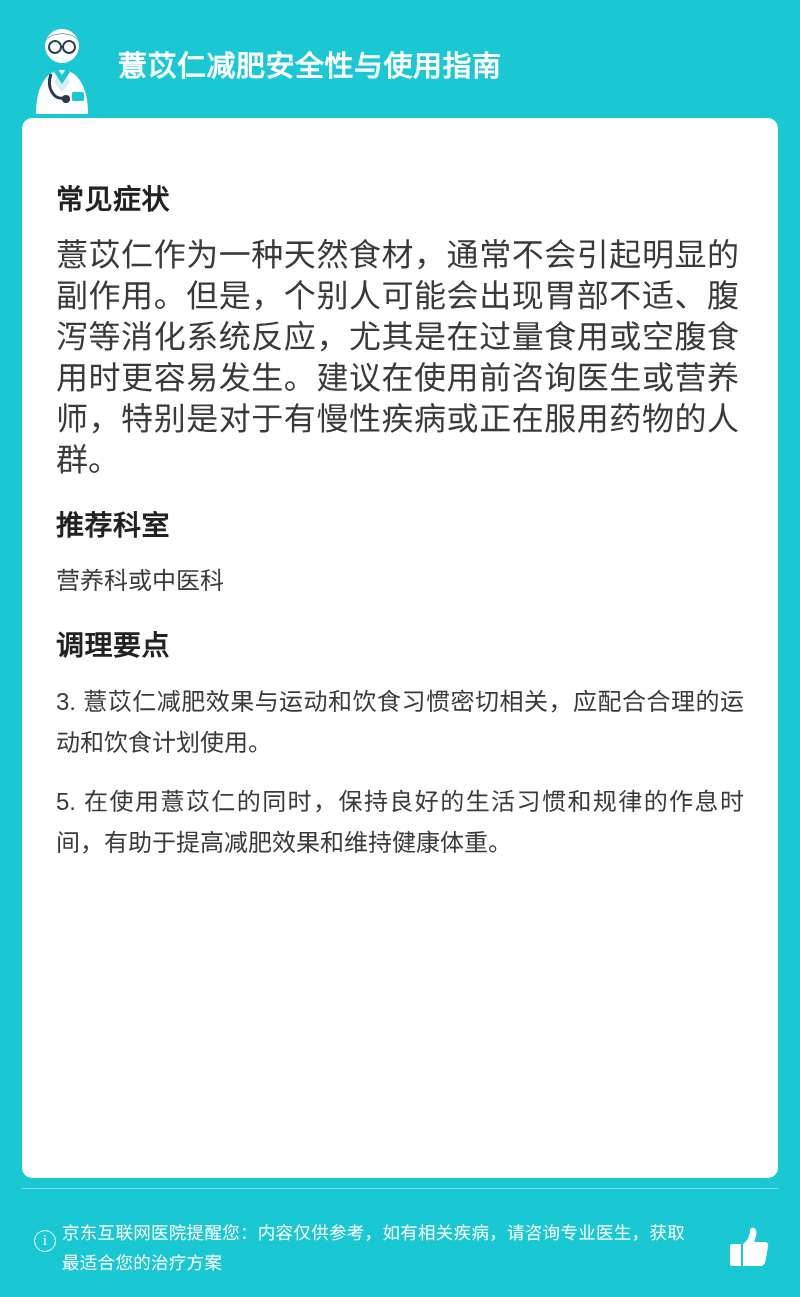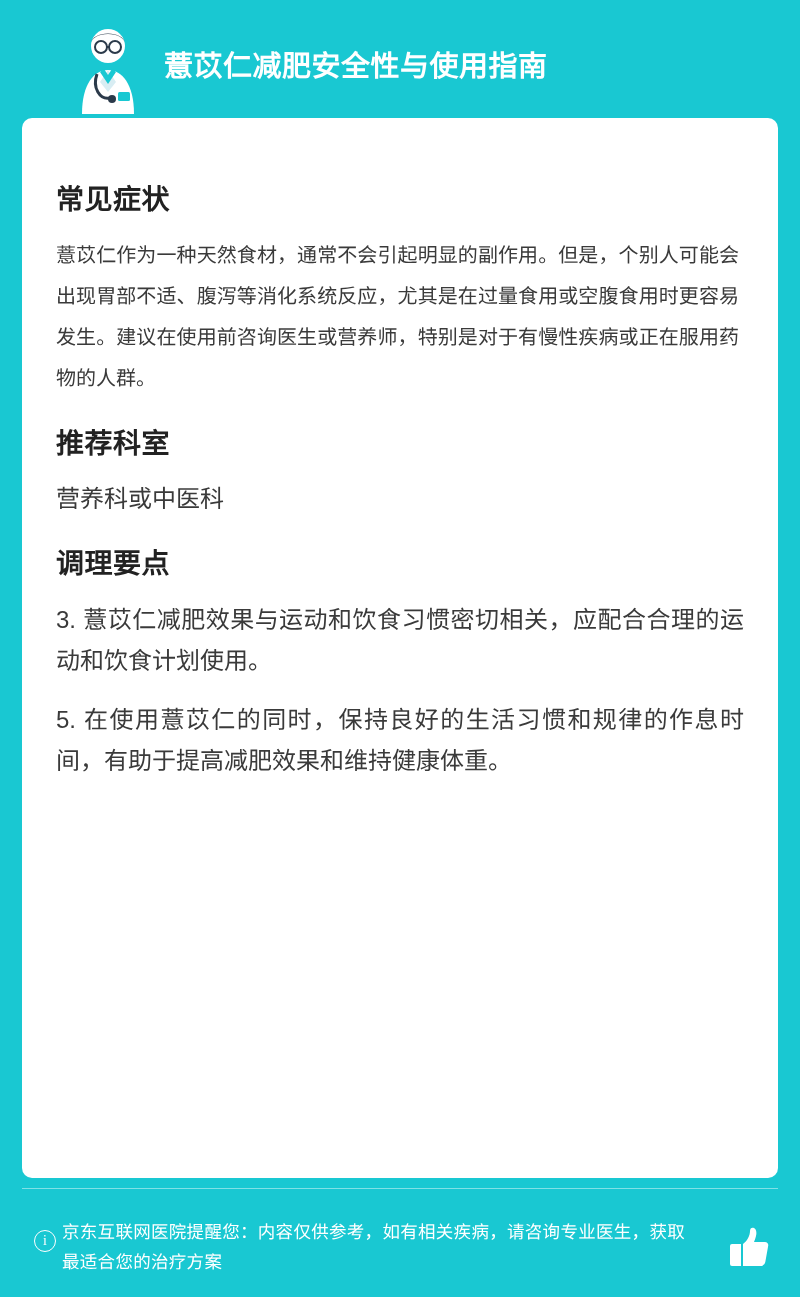--- a/index.html
+++ b/index.html
@@ -13,21 +13,20 @@
     background: #19c8d2;
     font-family: "Liberation Sans", "DejaVu Sans", sans-serif;
     overflow: hidden;
   }
   .page {
     position: relative;
     width: 672px;
     height: 1297px;
     box-sizing: border-box;
     background: #19c8d2;
-    padding-left: 46px;
   }
   
   .header {
     position: relative;
     height: 118px;
     padding: 30px 24px 0 24px;
     box-sizing: border-box;
   }
   .doctor-icon {
     position: absolute;
@@ -65,21 +64,21 @@
     font-size: 28px;
     font-weight: bold;
     color: #222222;
     letter-spacing: 0.5px;
   }
   h2.section-title.first {
     margin-top: 29px;
   }
   p.body-text {
     margin: 0 5px 14px 0;
-    font-size: 20px;
+    font-size: 32px;
     line-height: 41px;
     color: #3a3a3a;
     text-align: justify;
   }
   .dept-text {
     margin: 6px 0 10px 0;
     font-size: 24px;
     line-height: 40px;
     color: #3a3a3a;
   }
@@ -123,21 +122,20 @@
   }
   .footer-text {
     position: absolute;
     left: 62px;
     top: 22px;
     width: 640px;
     color: #ffffff;
     font-size: 17.5px;
     line-height: 30px;
     letter-spacing: 0.3px;
-    font-family: Liberation Mono, monospace;
   }
   .thumb-icon {
     position: absolute;
     right: 28px;
     top: 28px;
     width: 46px;
     height: 46px;
   }
 </style>
 </head>

